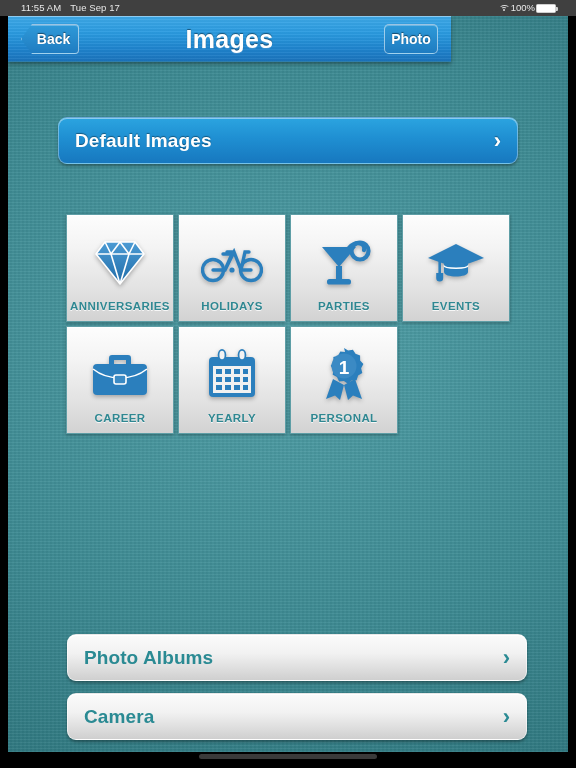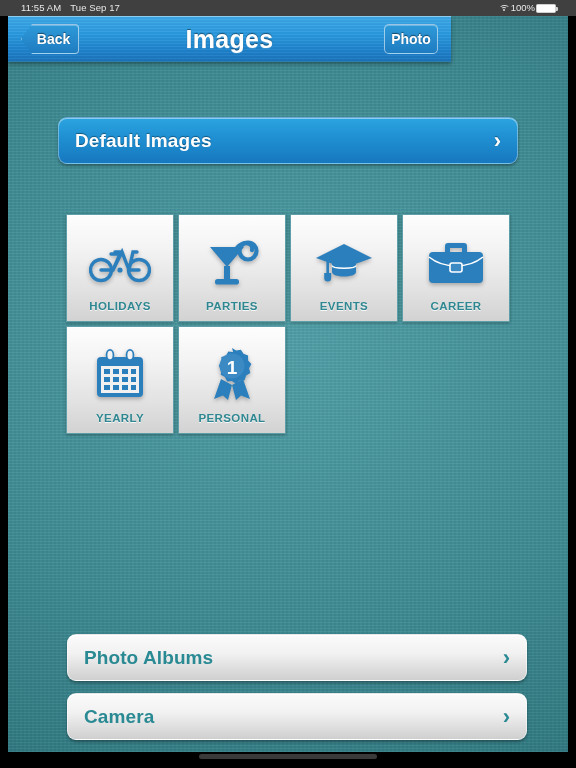--- a/index.html
+++ b/index.html
@@ -207,20 +207,43 @@
 
     <div id="content">
 
       <div class="wide-btn blue" style="top:55px;">
         <span class="lbl">Default Images</span>
         <span class="chev">›</span>
       </div>
 
       <div id="tile-grid">
 
+        <div class="tile">
+          <div class="icon-wrap">
+            <svg width="56" height="50" viewBox="0 0 56 50">
+              <defs>
+                  <linearGradient id="gb1" x1="0" y1="0" x2="0" y2="1">
+                <stop offset="0" stop-color="#4c9bd4"></stop>
+                    <stop offset="1" stop-color="#1f6ca8"></stop>
+              </linearGradient>
+                </defs>
+              <g fill="url(#gb1)" stroke="#ffffff" stroke-width="1.6" stroke-linejoin="round">
+                <path d="M4 17 L13 5 L28 5 L43 5 L52 17 L28 47 Z"></path>
+              </g>
+              <g stroke="#ffffff" stroke-width="1.6" fill="none">
+                <path d="M4 17 L52 17"></path>
+                  <path d="M13 5 L19 17 L28 47"></path>
+                <path d="M43 5 L37 17 L28 47"></path>
+                  <path d="M28 5 L19 17"></path>
+                  <path d="M28 5 L37 17"></path>
+              </g>
+            </svg>
+          </div>
+          <div class="tlabel">ANNIVERSARIES</div>
+        </div>
 
         <div class="tile">
           <div class="icon-wrap">
             <svg width="62" height="44" viewBox="0 0 62 44">
               <g fill="none" stroke="#2b7fbd" stroke-width="3.4" stroke-linecap="round">
                 <circle cx="12" cy="30" r="10.5"></circle>
                 <circle cx="50" cy="30" r="10.5"></circle>
                 <path d="M12 30 L24 30 L33 12 L40 30 M33 12 L26 12 M40 30 L50 30 M24 30 L31 14"></path>
                 <path d="M22 14 L29 14"></path>
                 <path d="M40 30 L44 12 L48 12"></path>

